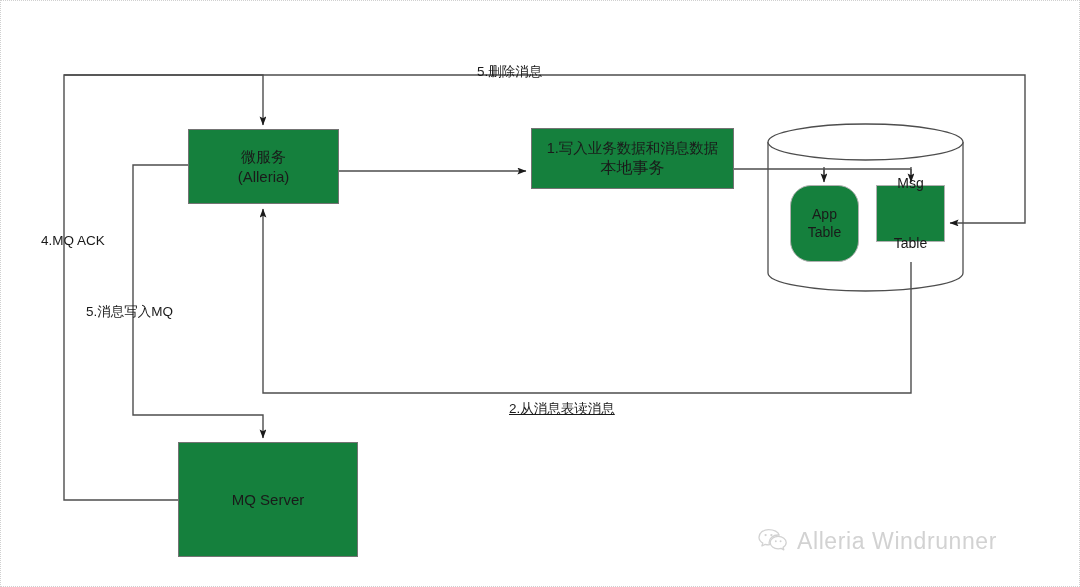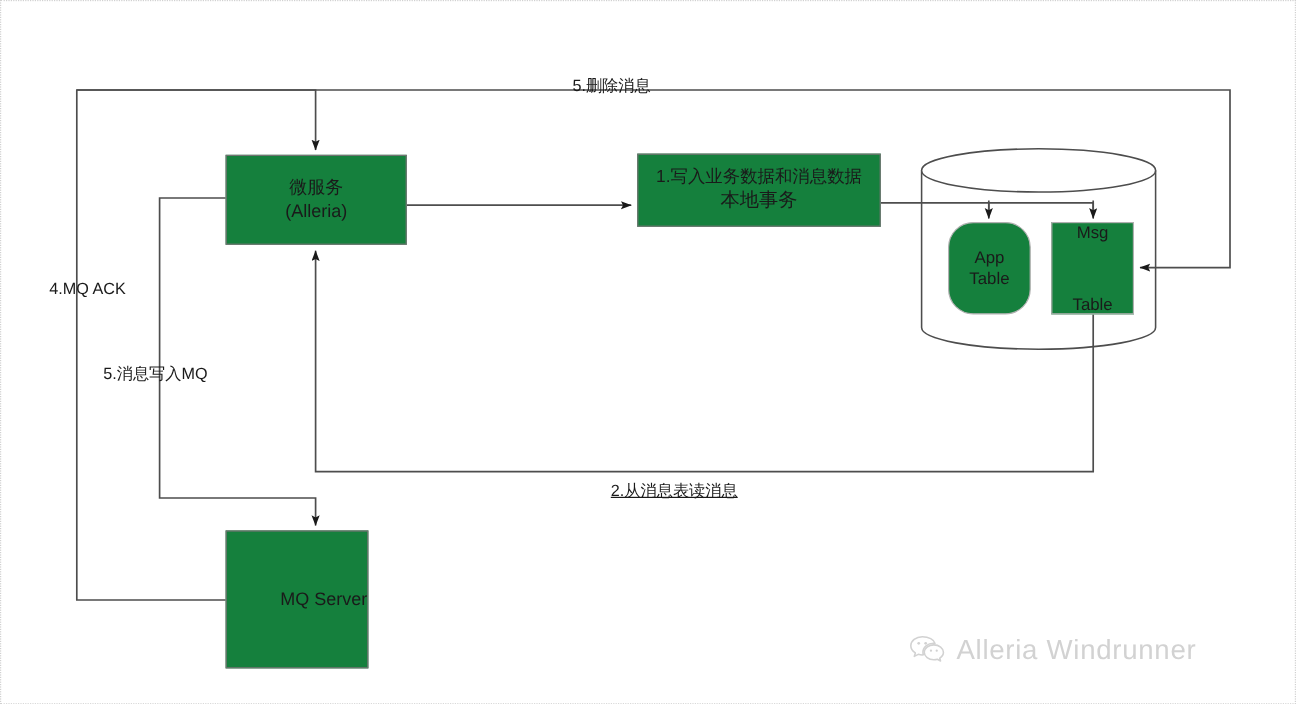--- a/index.html
+++ b/index.html
@@ -53,61 +53,59 @@
   #node-transaction {
     left: 530px;
     top: 127px;
     width: 203px;
     height: 61px;
     font-size: 15px;
   }
   #node-transaction .line-1 { font-size: 14.5px; }
   #node-transaction .line-2 { font-weight: normal; font-size: 16px; text-align: right; }
   #node-mqserver {
-    left: 187px;
+    left: 177px;
     top: 441px;
-    width: 119px;
+    width: 180px;
     height: 115px;
     font-size: 15px;
-    align-items: flex-end;
   }
   #node-app-table {
     left: 789px;
     top: 184px;
     width: 69px;
     height: 77px;
     font-size: 14px;
     border-color: #b0b0b0;
     border-radius: 21px;
   }
   #node-msg-table {
     left: 875px;
     top: 184px;
     width: 69px;
-    height: 77px;
+    height: 57px;
     font-size: 14px;
     border-color: #b0b0b0;
     gap: 42px;
   }
   .edge-label {
     position: absolute;
     font-size: 13.5px;
     color: #1a1a1a;
     white-space: nowrap;
   }
   #label-step5 { left: 476px; top: 62px; }
   #label-step4 { left: 40px; top: 232px; }
   #label-step3 { left: 85px; top: 302px; }
   #label-step2 { left: 508px; top: 399px; text-decoration: underline; }
   #watermark {
     position: absolute;
     left: 757px;
     top: 527px;
     display: flex;
-    align-items: center;
     gap: 9px;
     color: #d2d2d2;
   }
   #watermark .wm-text {
     font-size: 23px;
     letter-spacing: 0.6px;
     white-space: nowrap;
   }
   #wechat-icon { display: block; }
 </style>

